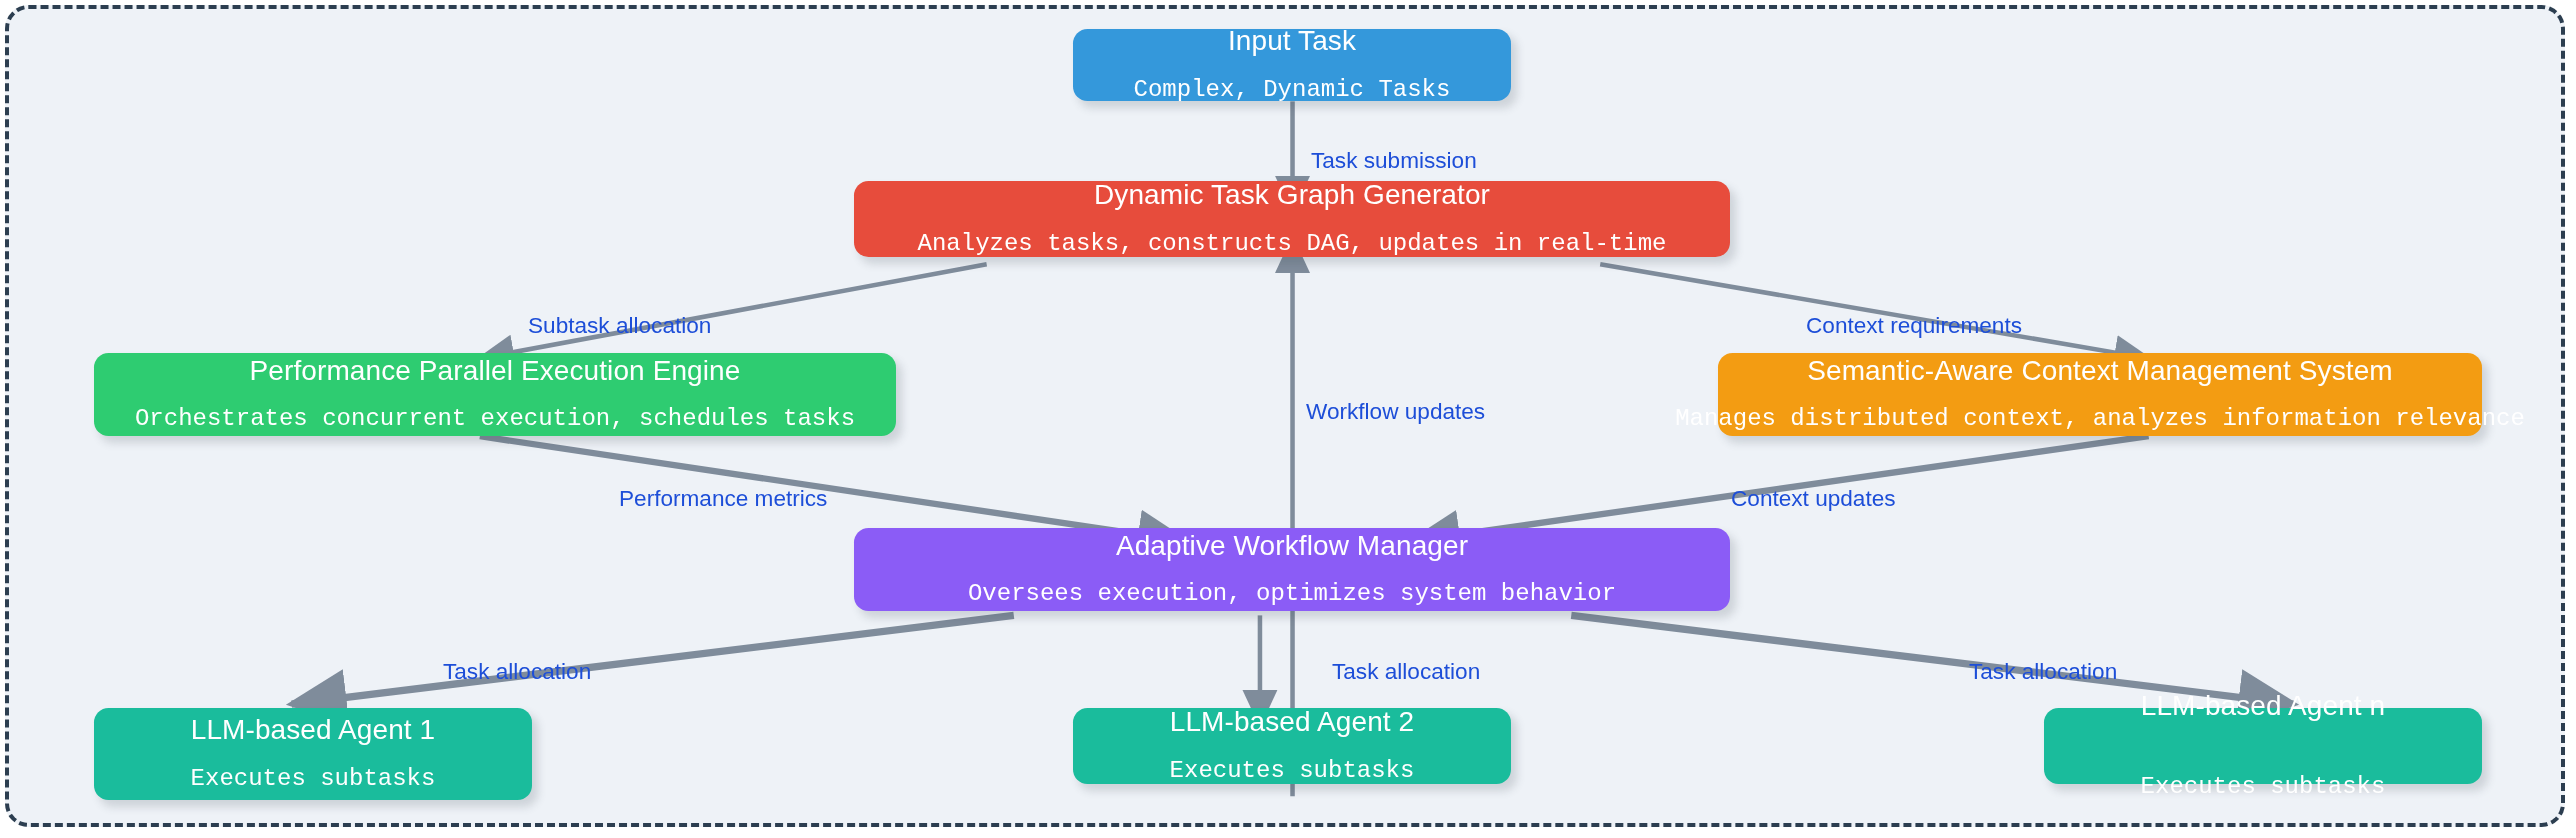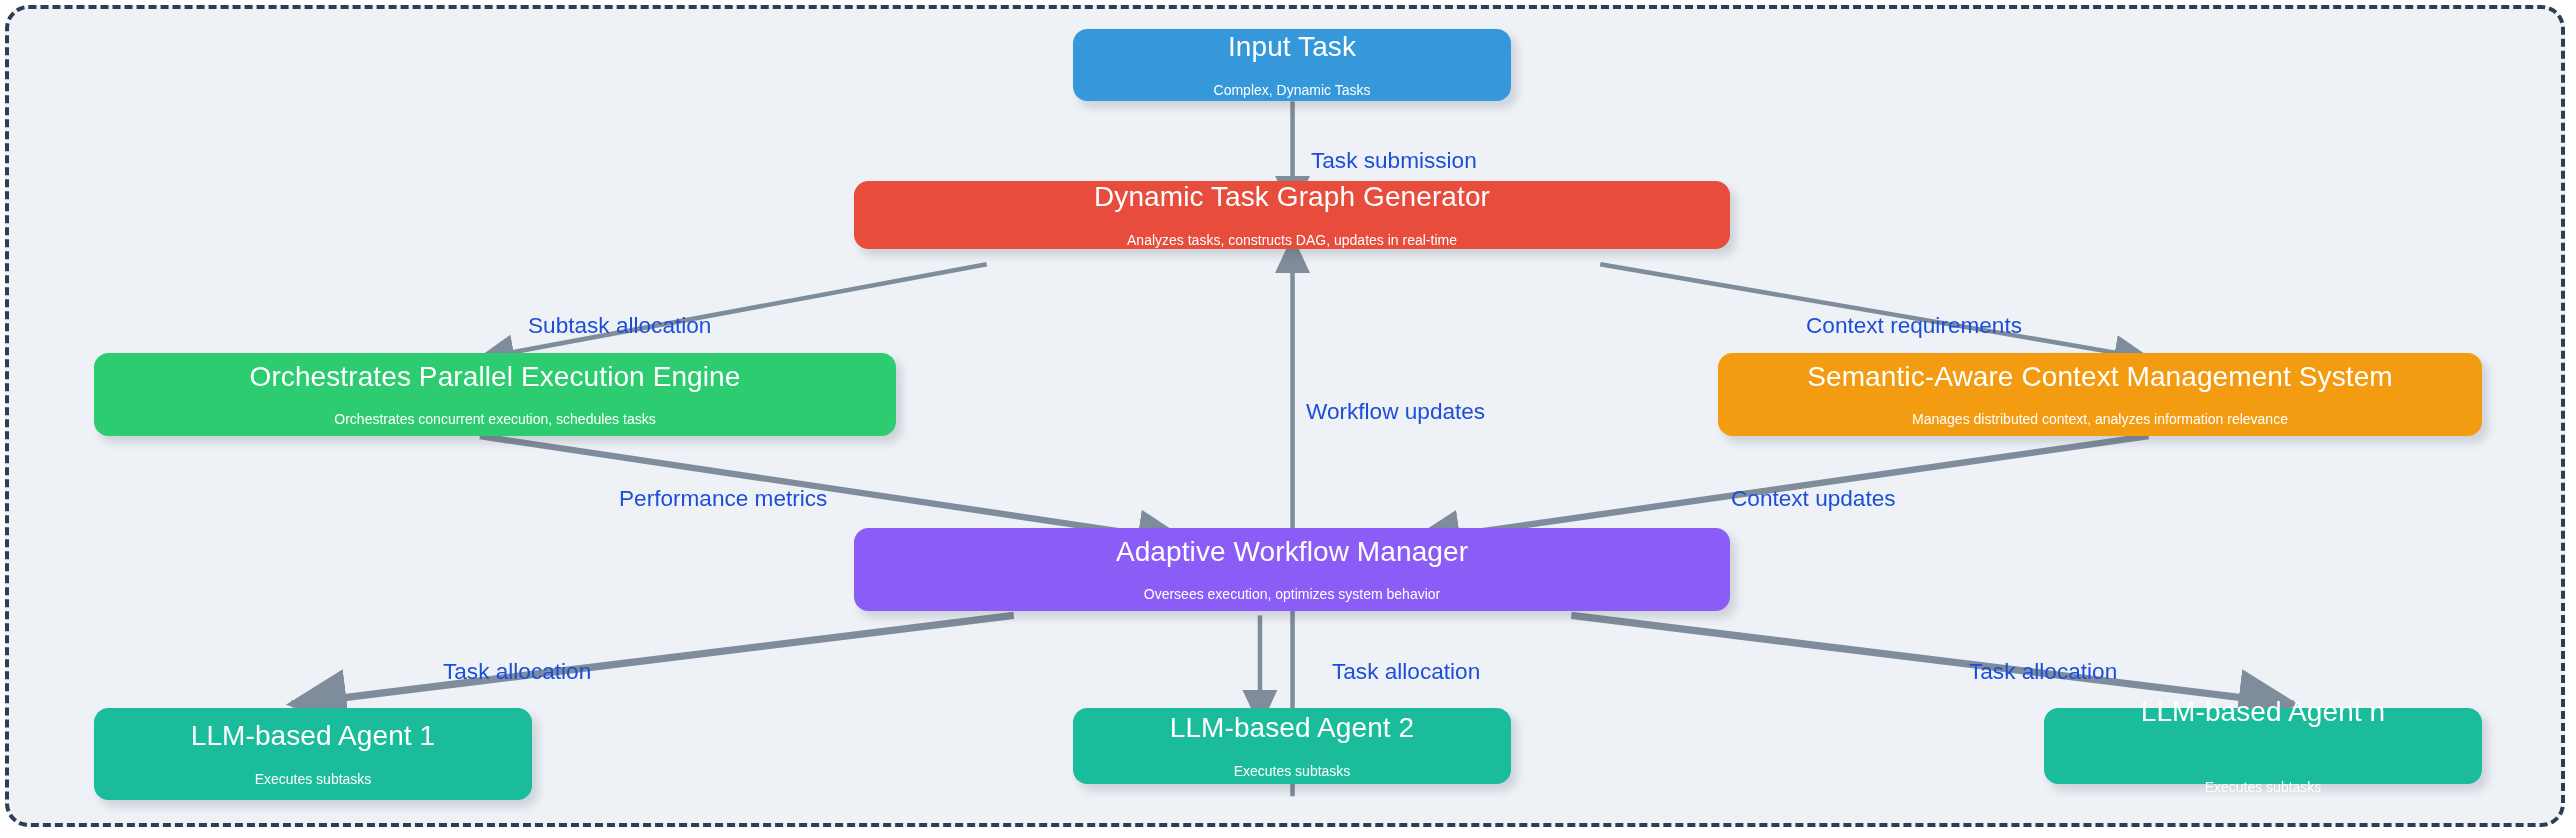--- a/index.html
+++ b/index.html
@@ -48,35 +48,36 @@
     box-shadow: 5.4px 6.3px 8.1px rgba(60,70,85,0.18);
     padding: 3.6px 14.5px;
   }
   .node .title {
     font-size: 28px;
     line-height: 1.12;
     letter-spacing: 0.1px;
     white-space: nowrap;
   }
   .node .subtitle {
-    font-size: 14px;
+    font-size: 24px;
     line-height: 1.2;
     margin-top: 19px;
     white-space: nowrap;
+    font-family: Liberation Mono, monospace;
   }
   .edge-label {
     position: absolute;
     font-size: 22.6px;
     color: #1d4ed8;
     white-space: nowrap;
     transform: translate(0, -50%);
   }
   
   #node-input        { left: 1073px; top: 29px;  width: 438px;  height: 72px;  background: #3498db; }
-  #node-dtgg         { left: 854px;  top: 181px; width: 876px;  height: 68px;  background: #e74c3c; }
+  #node-dtgg         { left: 854px;  top: 181px; width: 876px;  height: 76px;  background: #e74c3c; }
   #node-engine       { left: 94px;  top: 353px; width: 802px;  height: 83px;  background: #2ecc71; }
   #node-context      { left: 1718px; top: 353px; width: 764px;  height: 83px;  background: #f39c12; }
   #node-manager      { left: 854px;  top: 528px; width: 876px;  height: 83px;  background: #9b59b6; }
   #node-agent1       { left: 94px;  top: 708px; width: 438px;  height: 92px;  background: #1abc9c; }
   #node-agent2       { left: 1073px; top: 708px; width: 438px;  height: 76px;  background: #1abc9c; }
   #node-agentn       { left: 2044px; top: 708px; width: 438px;  height: 76px;  background: #1abc9c; gap: 33px; }
 </style>
 </head>
 <body>
 
@@ -132,21 +133,21 @@
     <span class="title">Input Task</span>
     <span class="subtitle">Complex, Dynamic Tasks</span>
   </div>
 
   <div class="node" id="node-dtgg" style="background: rgb(231, 76, 60);">
     <span class="title">Dynamic Task Graph Generator</span>
     <span class="subtitle">Analyzes tasks, constructs DAG, updates in real-time</span>
   </div>
 
   <div class="node" id="node-engine" style="background: rgb(46, 204, 113);">
-    <span class="title">Orchestrates Parallel Execution Engine</span>
+    <span class="title">Performance Parallel Execution Engine</span>
     <span class="subtitle">Orchestrates concurrent execution, schedules tasks</span>
   </div>
 
   <div class="node" id="node-context" style="background: rgb(243, 156, 18);">
     <span class="title">Semantic-Aware Context Management System</span>
     <span class="subtitle">Manages distributed context, analyzes information relevance</span>
   </div>
 
   <div class="node" id="node-manager" style="background: #8b5cf6;">
     <span class="title">Adaptive Workflow Manager</span>

